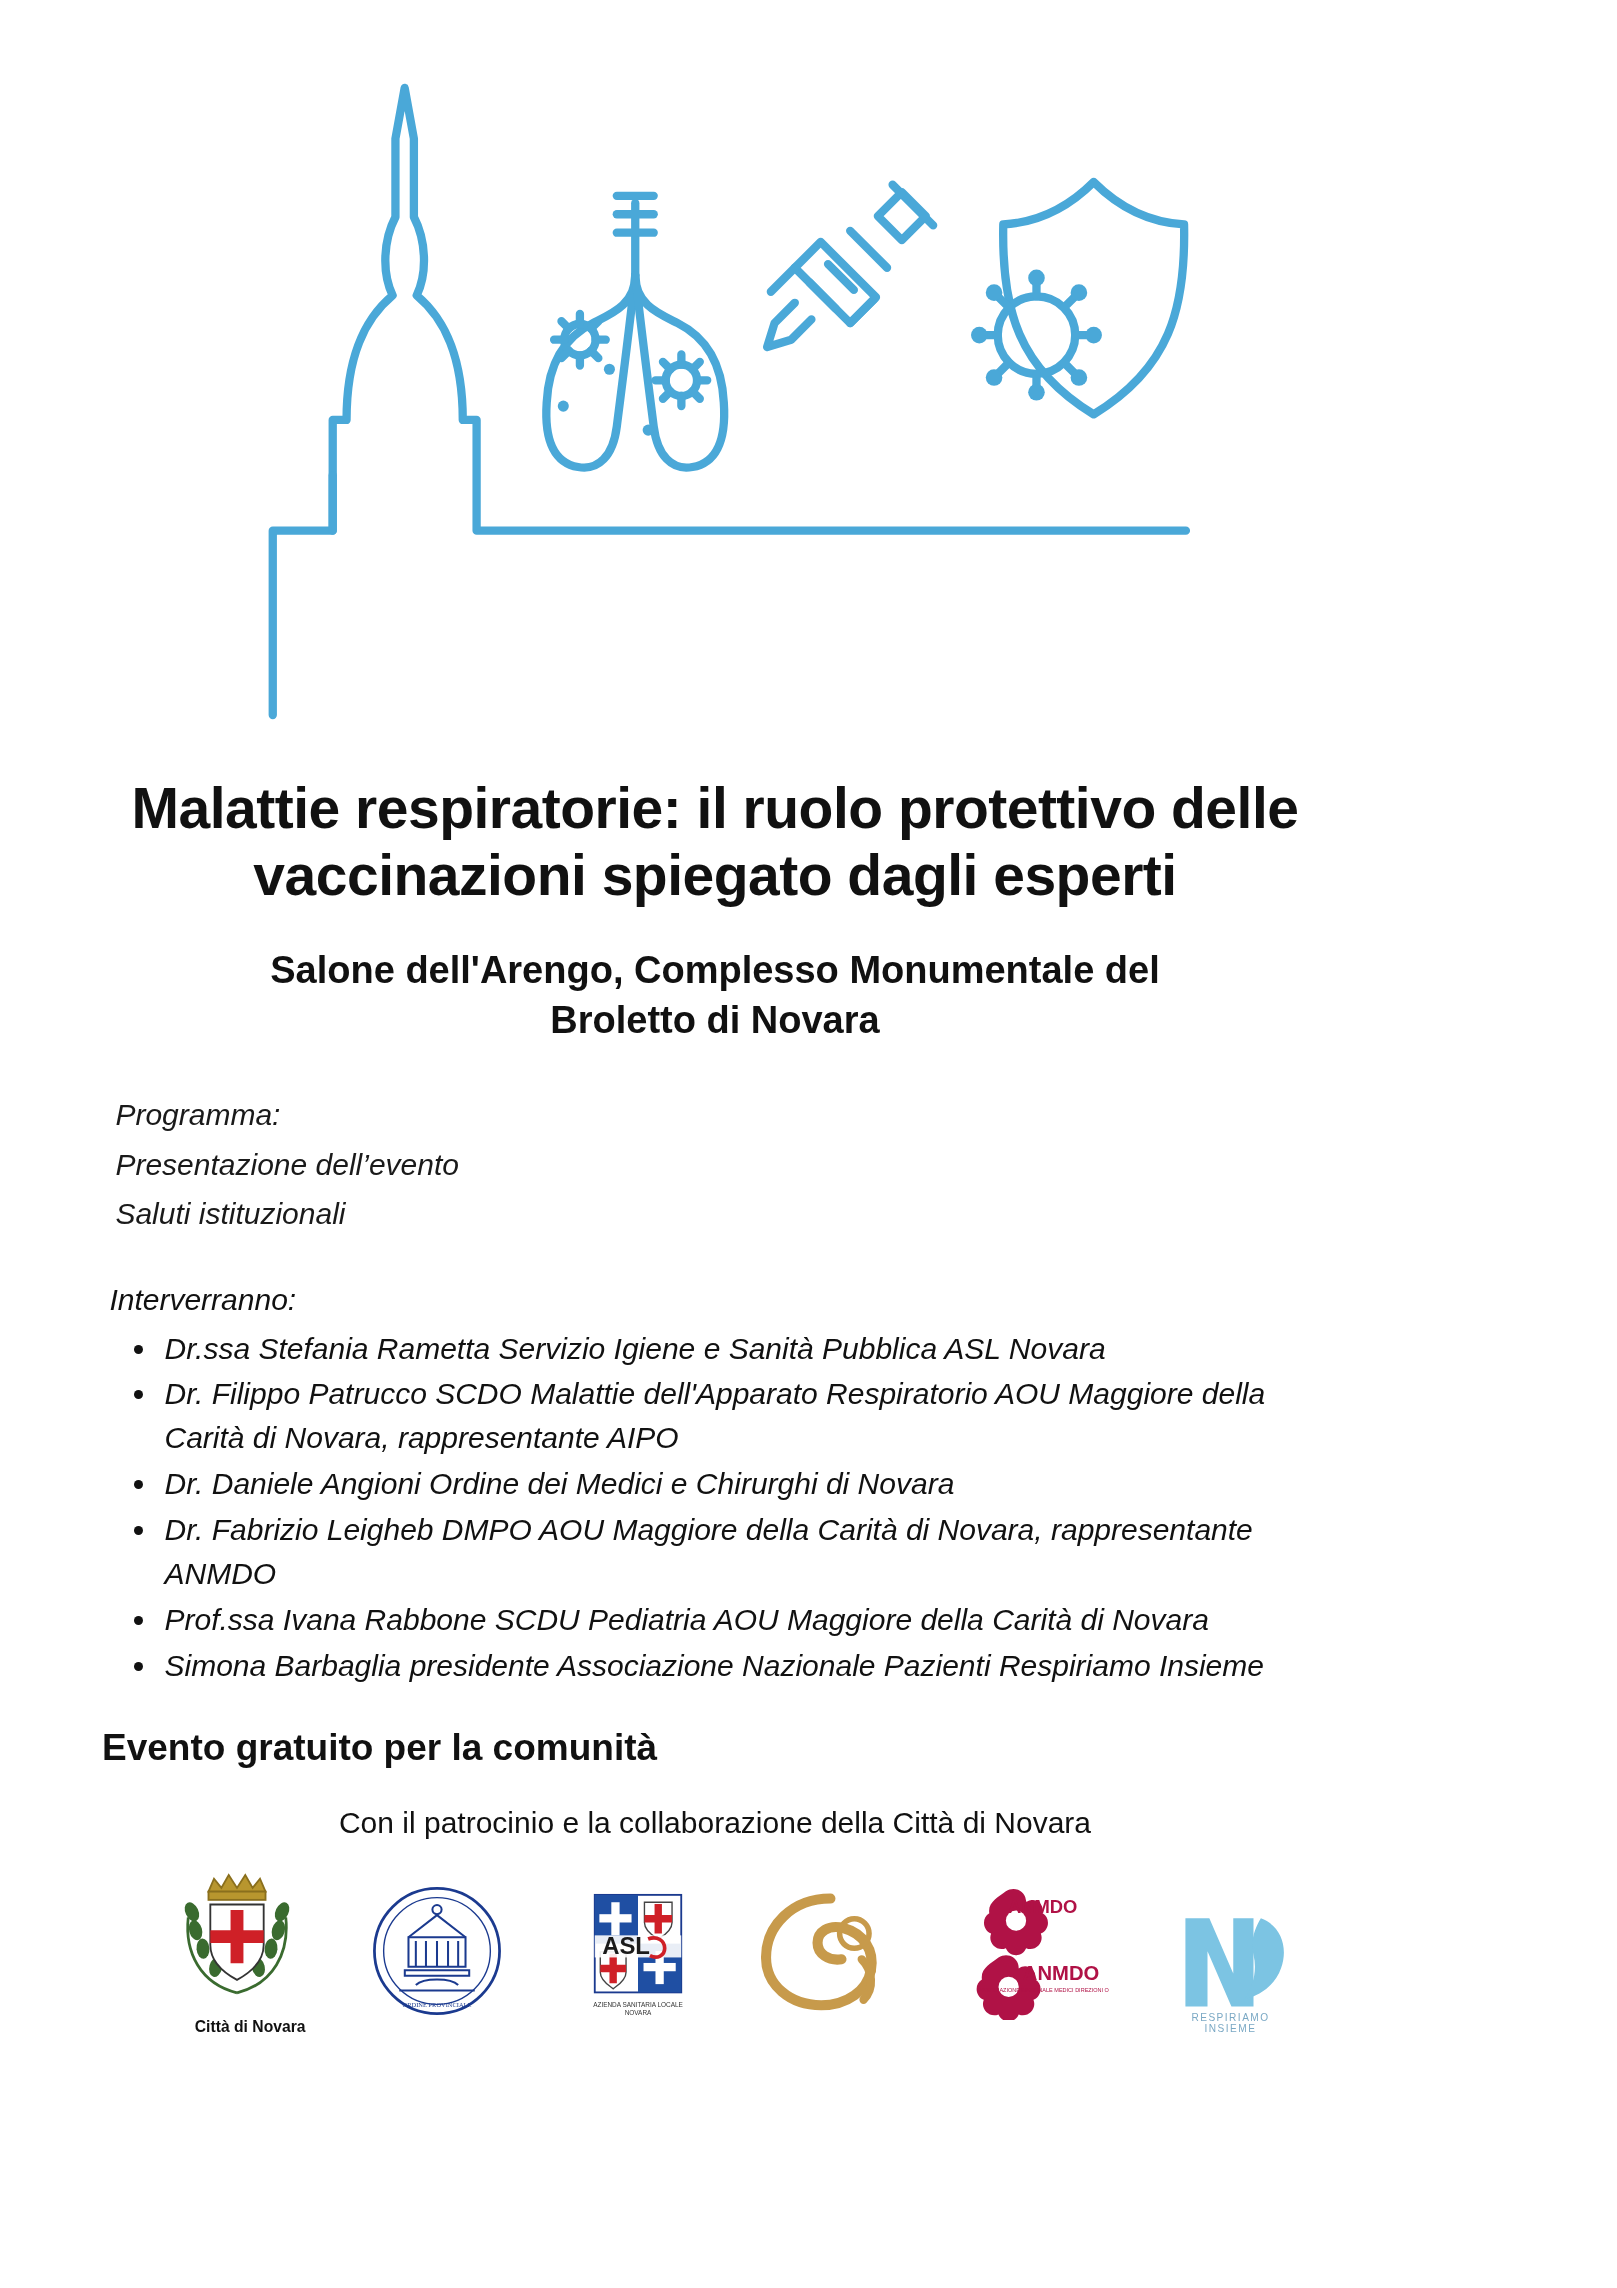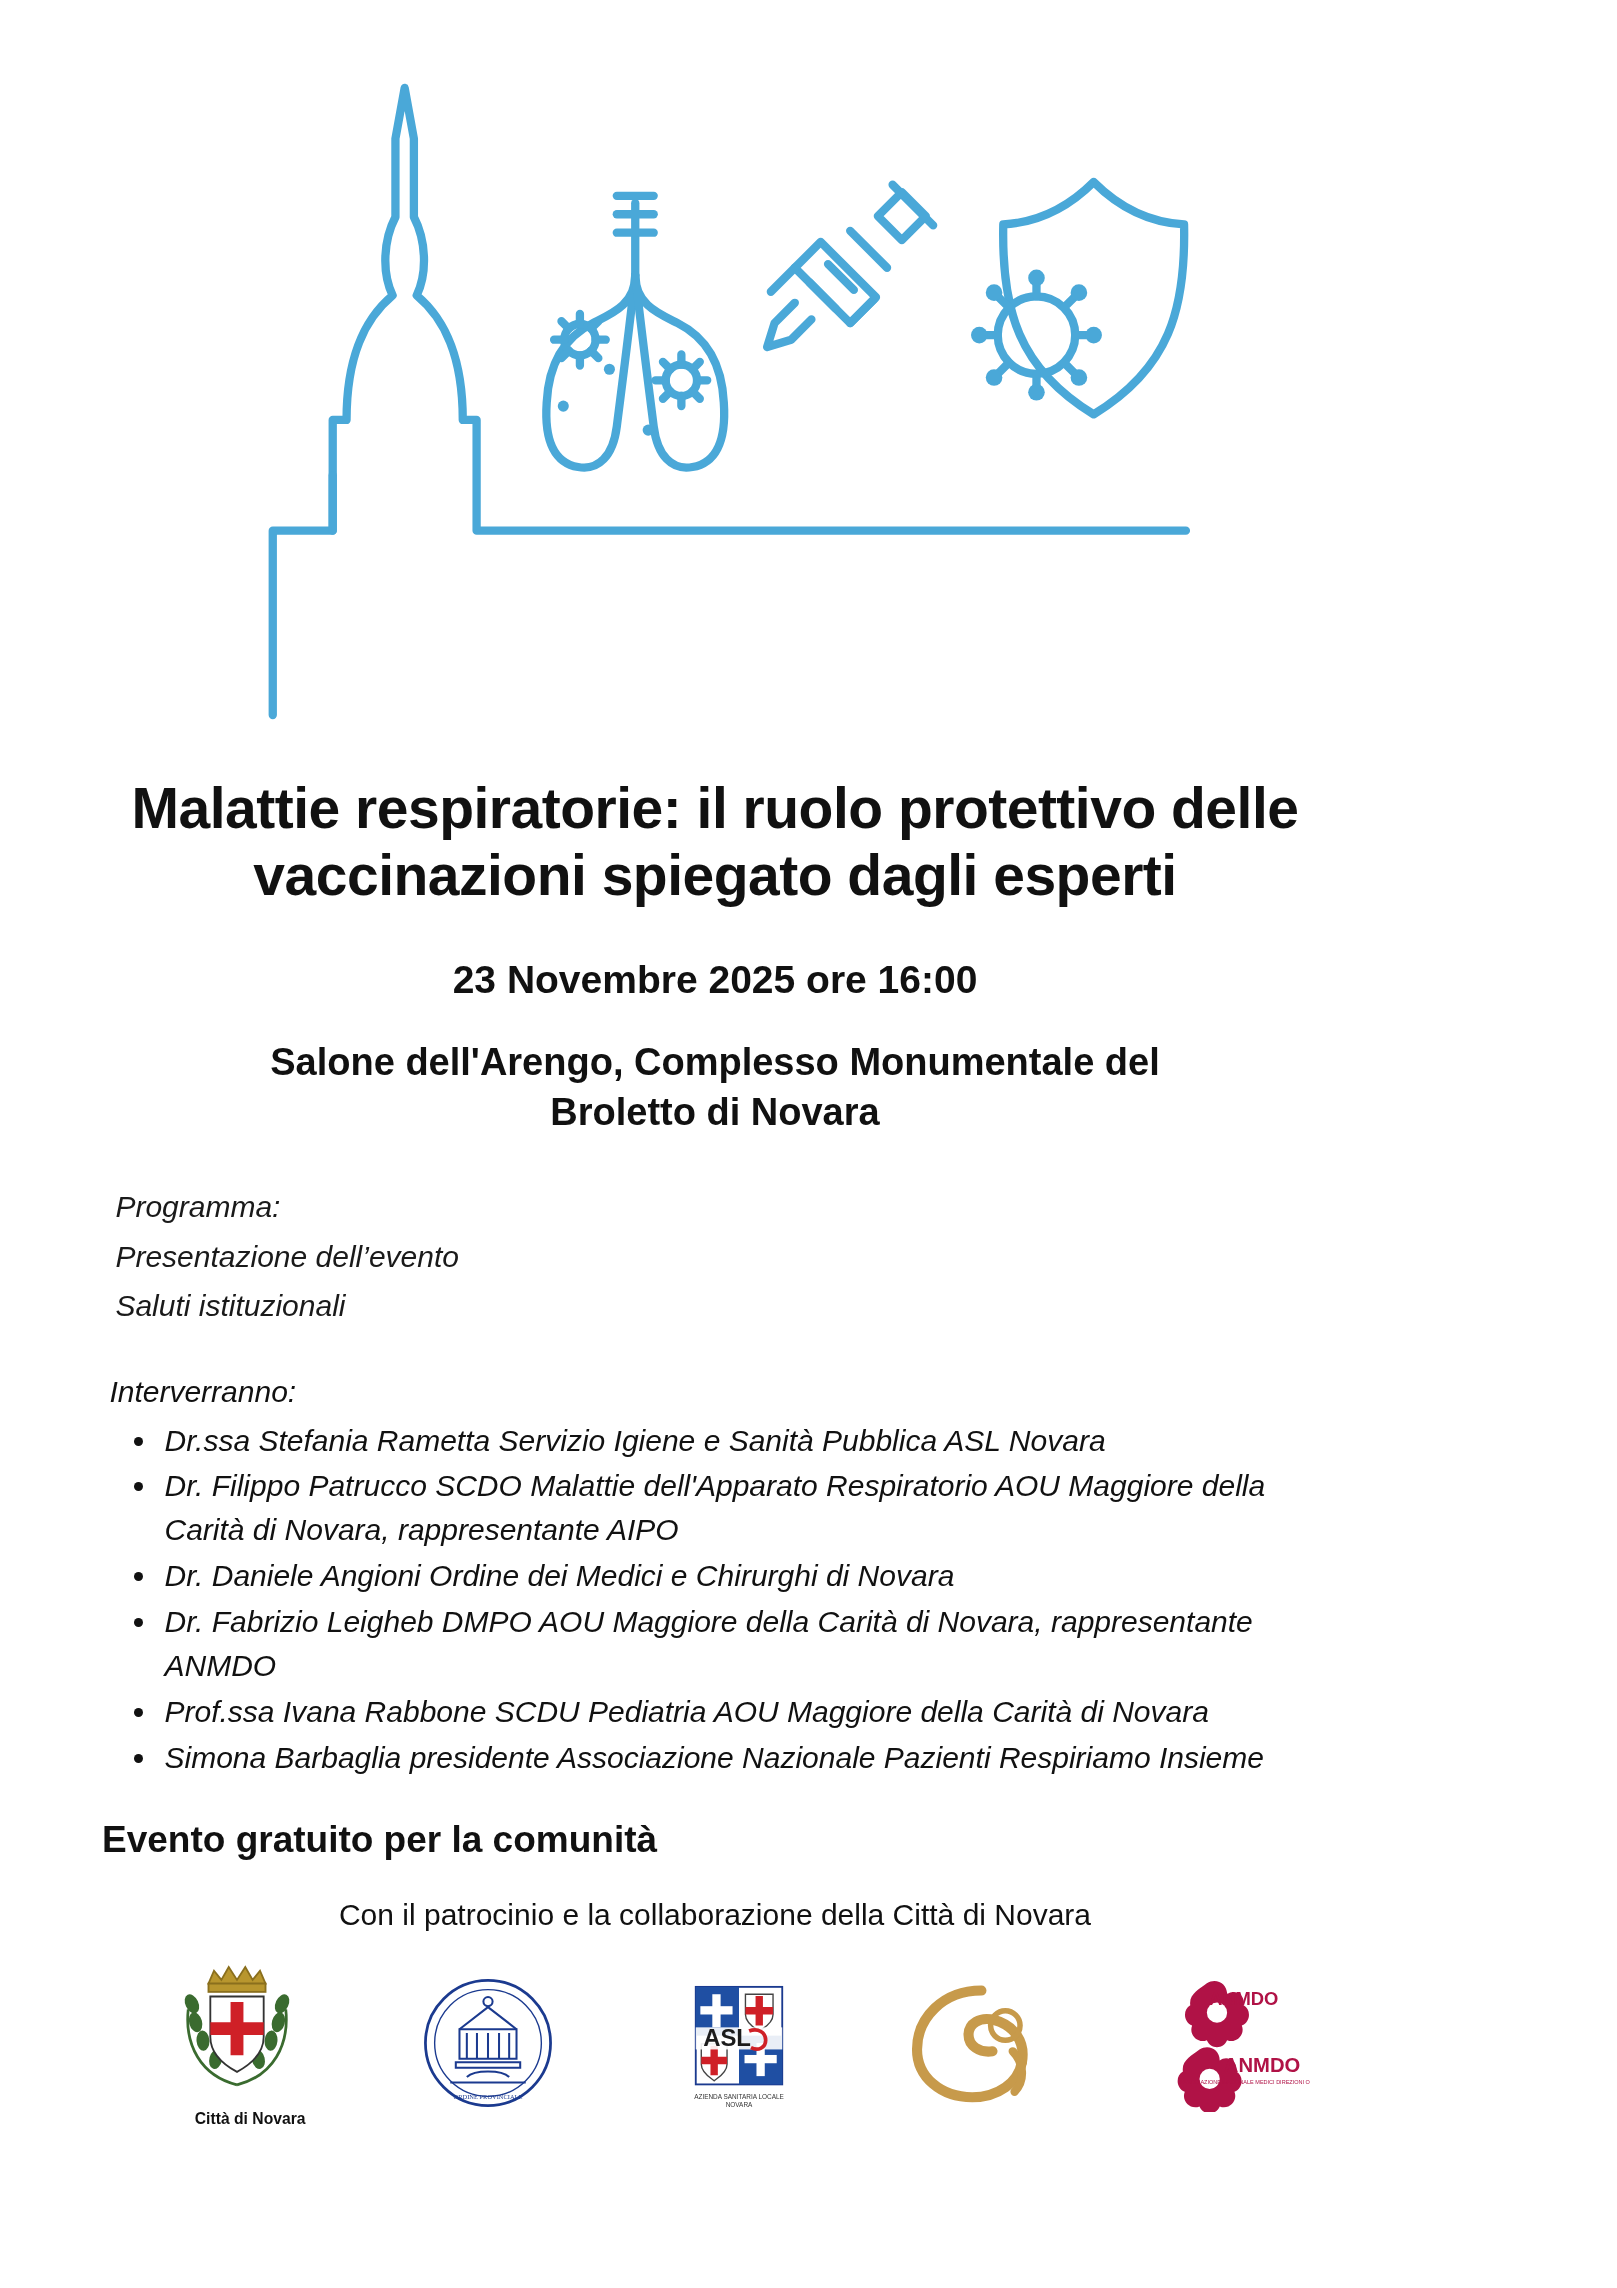--- a/index.html
+++ b/index.html
@@ -200,21 +200,20 @@
           <circle cx="154" cy="224" r="9" fill="#4aa8d8" stroke="none"></circle>
           <circle cx="154" cy="132" r="9" fill="#4aa8d8" stroke="none"></circle>
           <circle cx="62" cy="224" r="9" fill="#4aa8d8" stroke="none"></circle>
         </g>
       </g>
     </svg>
   </div>
 
   <h1 class="title">Malattie respiratorie: il ruolo protettivo delle vaccinazioni spiegato dagli esperti</h1>
 
-  <div class="datetime">23 Novembre 2025 ore 16:00</div>
 
   <div class="venue">Salone dell'Arengo, Complesso Monumentale del Broletto di Novara</div>
 
   <div class="program">
     <p class="line">Programma:</p>
     <p class="line">Presentazione dell’evento</p>
     <p class="line">Saluti istituzionali</p>
   </div>
 
   <div class="speakers-intro">Interverranno:</div>
@@ -336,16 +335,27 @@
                    C72 62 62 72 52 68 C48 78 34 78 30 68 C20 72 10 62 14 52
                    C4 48 4 34 12 30 C10 18 22 12 30 6 Z" fill="#b01246"></path>
           <circle cx="41" cy="38" r="11" fill="#ffffff"></circle>
         </g>
         <text x="138" y="106" font-family="Liberation Sans, sans-serif" font-size="22" font-weight="bold" fill="#b01246" text-anchor="middle">ANMDO</text>
         <text x="138" y="120" font-family="Liberation Sans, sans-serif" font-size="6" fill="#b01246" text-anchor="middle">ASSOCIAZIONE NAZIONALE MEDICI DIREZIONI OSPEDALIERE</text>
       </svg>
       <div class="logo-caption"></div>
     </div>
 
+    <div class="logo">
+      <svg width="157" height="138" viewBox="0 0 170 150">
+        <g fill="#7cc4e3">
+          <path d="M36 22 L36 118 L60 118 L60 58 L86 118 L110 118 L110 22 L88 22 L88 82 L62 22 Z"></path>
+          <path d="M118 22 C140 30 148 54 140 76 C134 94 118 106 100 110
+                   C110 96 114 78 110 62 C106 46 112 32 118 22 Z"></path>
+        </g>
+        <text x="85" y="134" font-family="Liberation Sans, sans-serif" font-size="11" letter-spacing="1.6" fill="#7aa8c4" text-anchor="middle">RESPIRIAMO</text>
+        <text x="85" y="146" font-family="Liberation Sans, sans-serif" font-size="11" letter-spacing="1.6" fill="#7aa8c4" text-anchor="middle">INSIEME</text>
+      </svg>
+    </div>
 
   </div>
 </div>
 
 
 </body></html>

